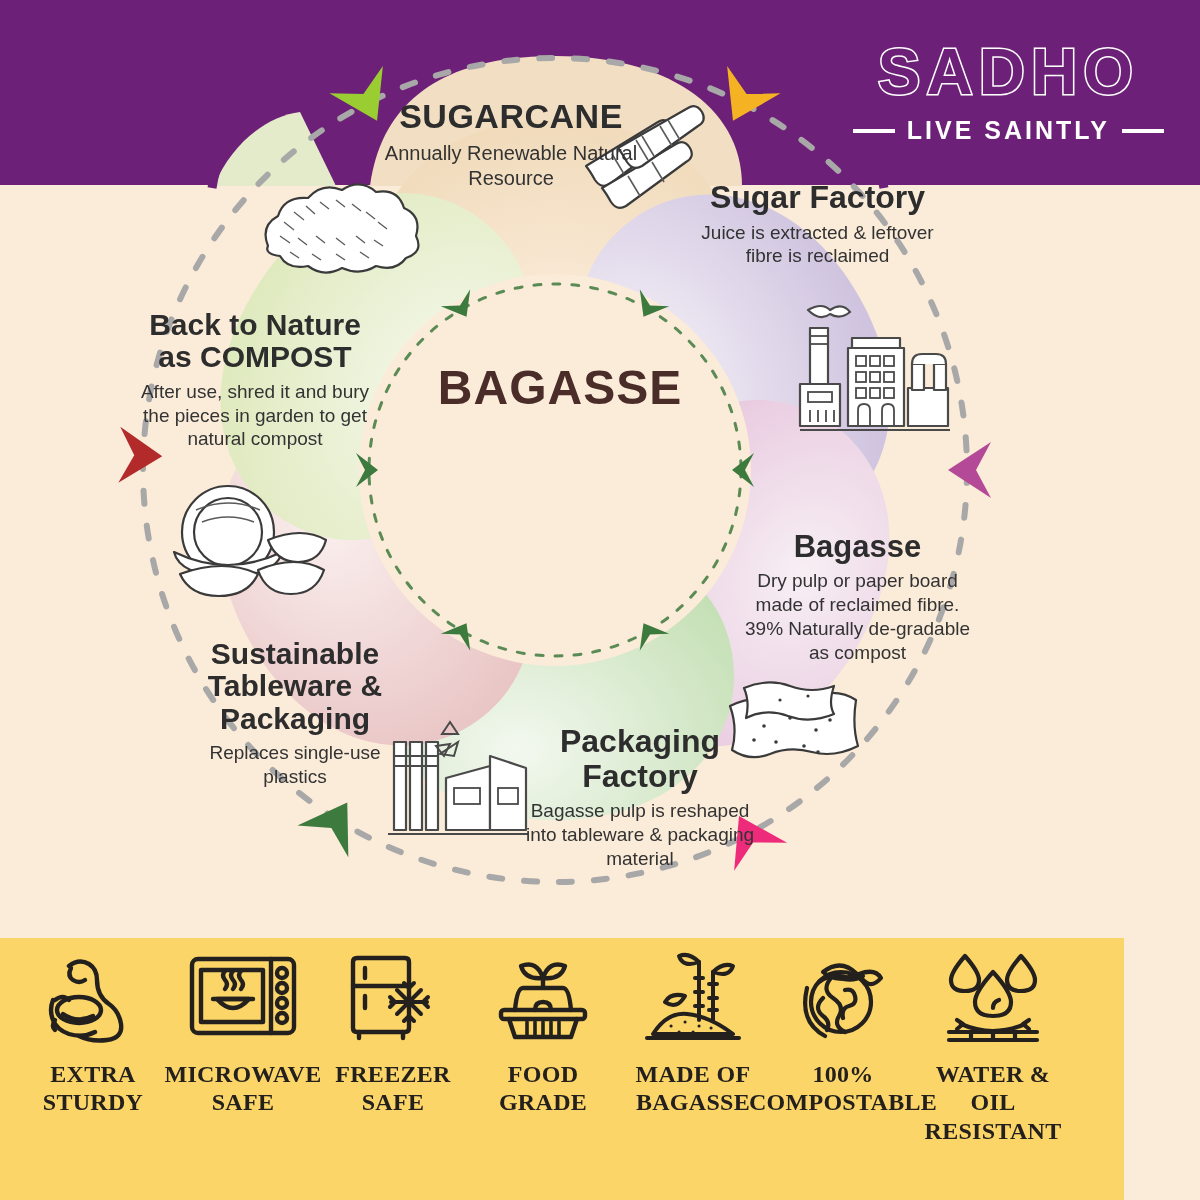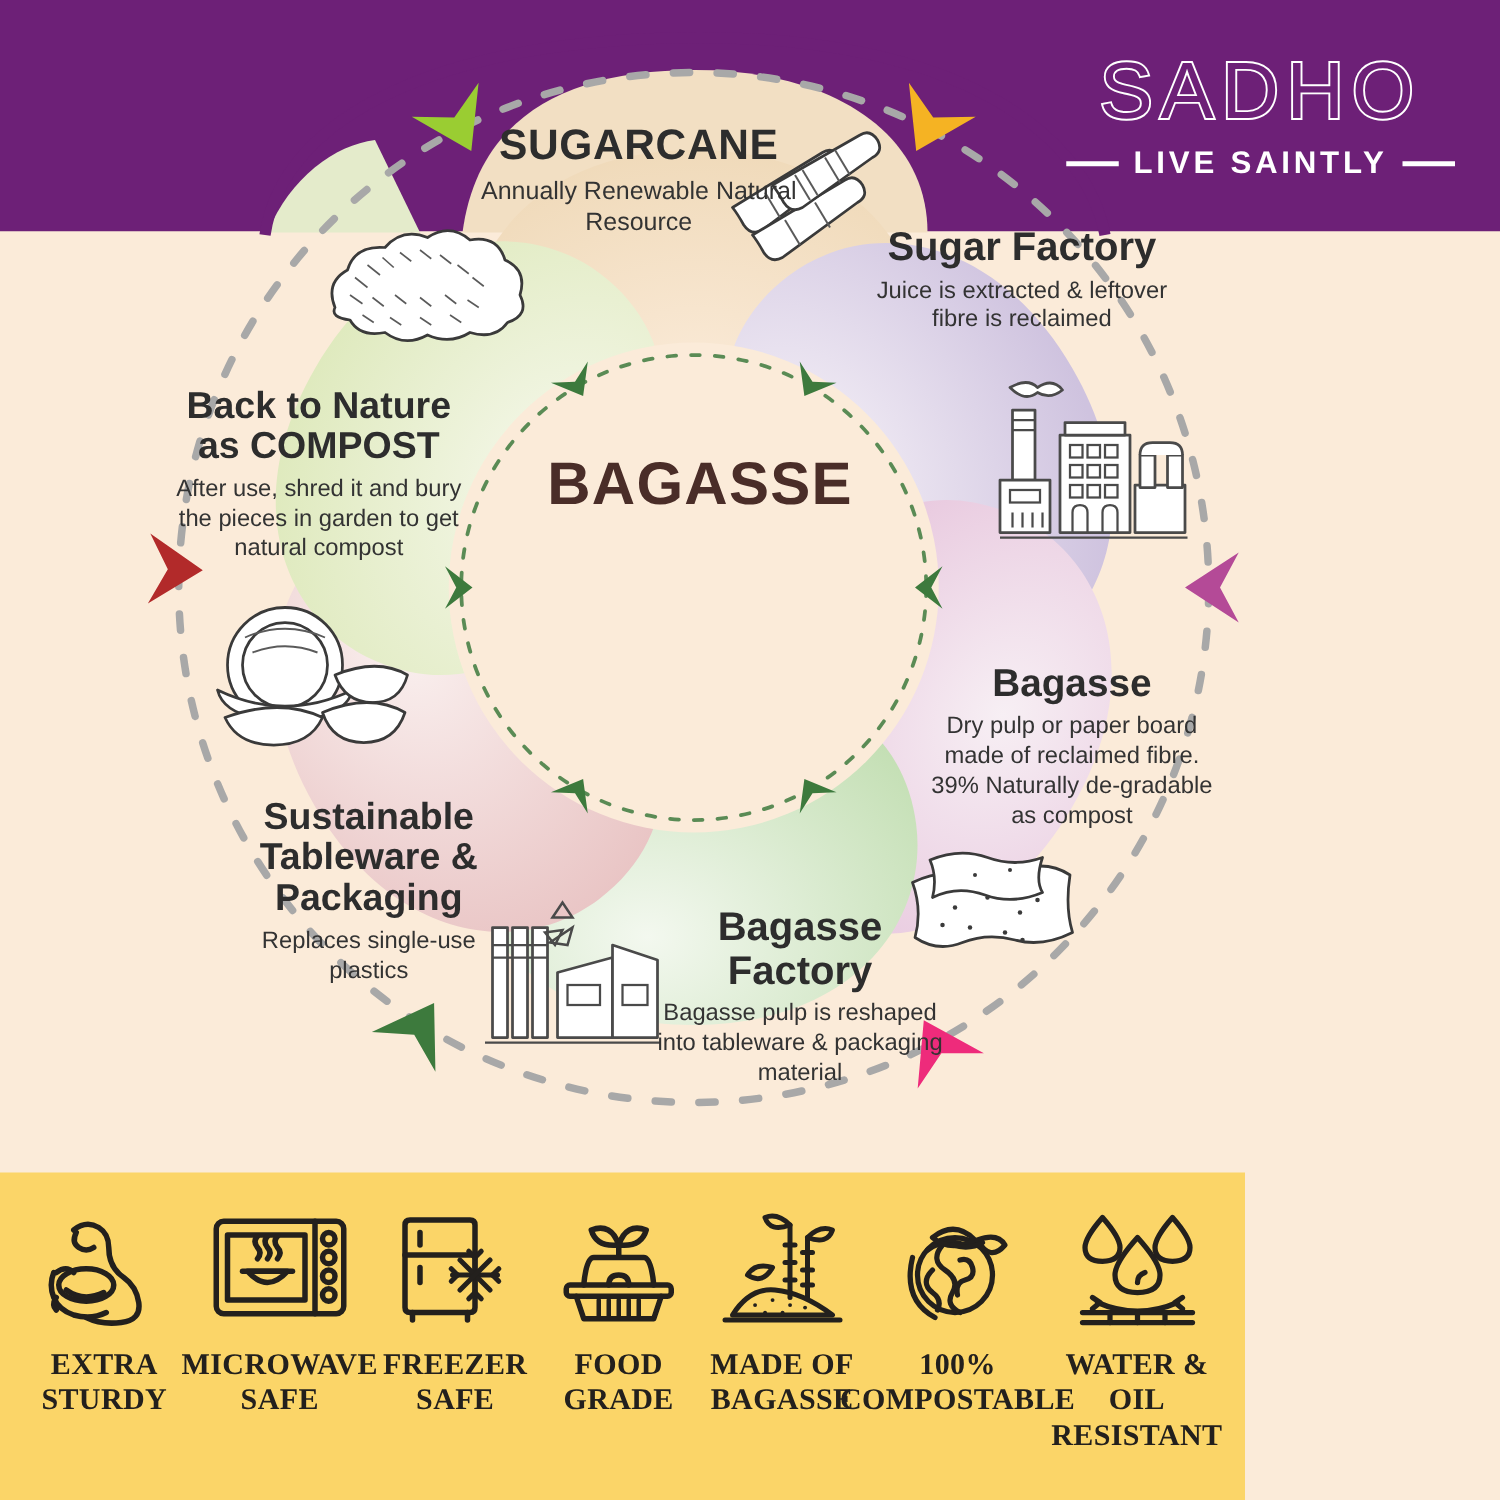--- a/index.html
+++ b/index.html
@@ -20,21 +20,21 @@
   .banner-mask{
     position:absolute;left:0;top:0;width:1200px;height:420px;z-index:6;
     pointer-events:none;
   }
   
   .logo{
     position:absolute;right:36px;top:40px;z-index:20;
     text-align:center;color:#ffffff;
   }
   .logo-word{
-    font-size:64px;font-weight:400;letter-spacing:6px;line-height:1;
+    font-size:64px;font-weight:700;letter-spacing:6px;line-height:1;
     color:#6D2077;
     -webkit-text-stroke:3px #ffffff;
     paint-order:stroke fill;
   }
   .logo-sub{
     margin-top:12px;font-size:25px;font-weight:700;letter-spacing:3px;
     display:flex;align-items:center;justify-content:flex-start;gap:12px;color:#fff;
   }
   .logo-rule{display:block;width:42px;height:4px;background:#fff;}
 
@@ -80,24 +80,24 @@
   .sec-compost{left:130px;top:293px;width:250px;}
   .sec-compost h3{font-size:30px;}
   .sec-compost p{font-size:19px;}
 
   
   .art{position:absolute;z-index:13;}
   .art svg{display:block;}
 
   
   .features{
-    position:absolute;left:0;bottom:0;width:996px;height:262px;
+    position:absolute;left:0;bottom:0;width:1124px;height:262px;
     background:#FBD568;z-index:30;
-    display:flex;align-items:flex-start;justify-content:center;
-    padding:22px 18px 0 18px;box-sizing:border-box;
+    display:flex;align-items:flex-start;justify-content:flex-start;
+    padding:4px 18px 0 18px;box-sizing:border-box;
   }
   .feat{
     width:150px;display:flex;flex-direction:column;align-items:center;
   }
   .feat .ficon{height:108px;display:flex;align-items:center;justify-content:center;}
   .feat .flabel{
     margin-top:10px;text-align:center;
     font-family:"Liberation Serif",serif;
     font-size:24px;font-weight:700;color:#23201D;
     line-height:1.18;letter-spacing:.3px;
@@ -232,21 +232,21 @@
     <h3>Sugar Factory</h3>
     <p>Juice is extracted &amp; leftover fibre is reclaimed</p>
   </div>
 
   <div class="sec sec-bagasse">
     <h3>Bagasse</h3>
     <p>Dry pulp or paper board made of reclaimed fibre. 39% Naturally de-gradable as compost</p>
   </div>
 
   <div class="sec sec-moulding">
-    <h3>Bagasse Factory</h3>
+    <h3>Packaging Factory</h3>
     <p>Bagasse pulp is reshaped into tableware &amp; packaging material</p>
   </div>
 
   <div class="sec sec-compost">
     <h3>Back to Nature as COMPOST</h3>
     <p>After use, shred it and bury the pieces in garden to get natural compost</p>
   </div>
 
   <div class="sec sec-tableware">
     <h3>Sustainable Tableware &amp; Packaging</h3>

